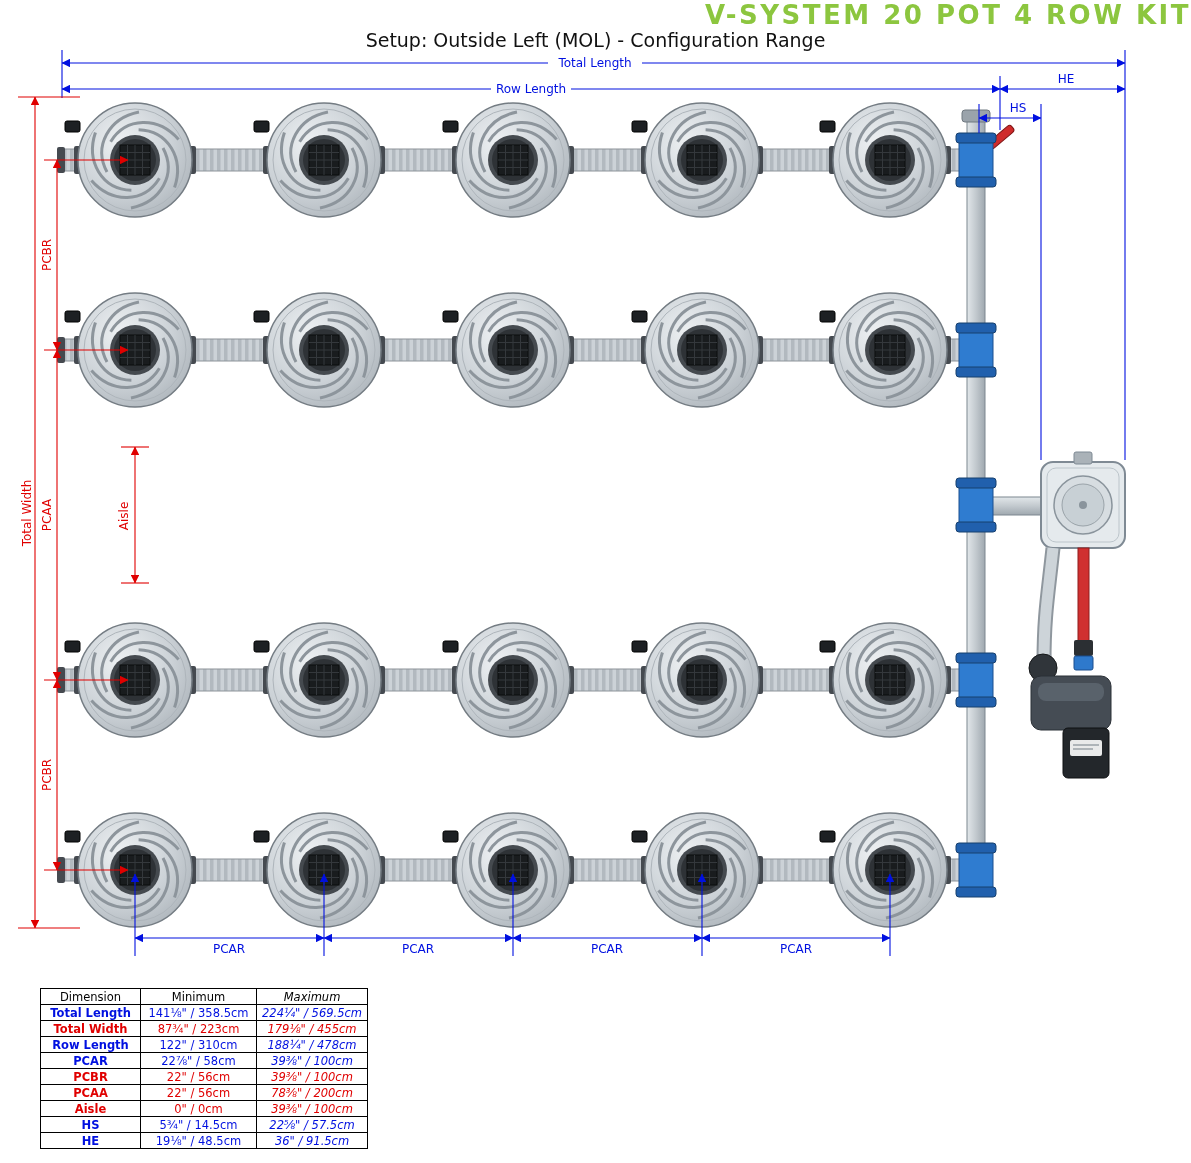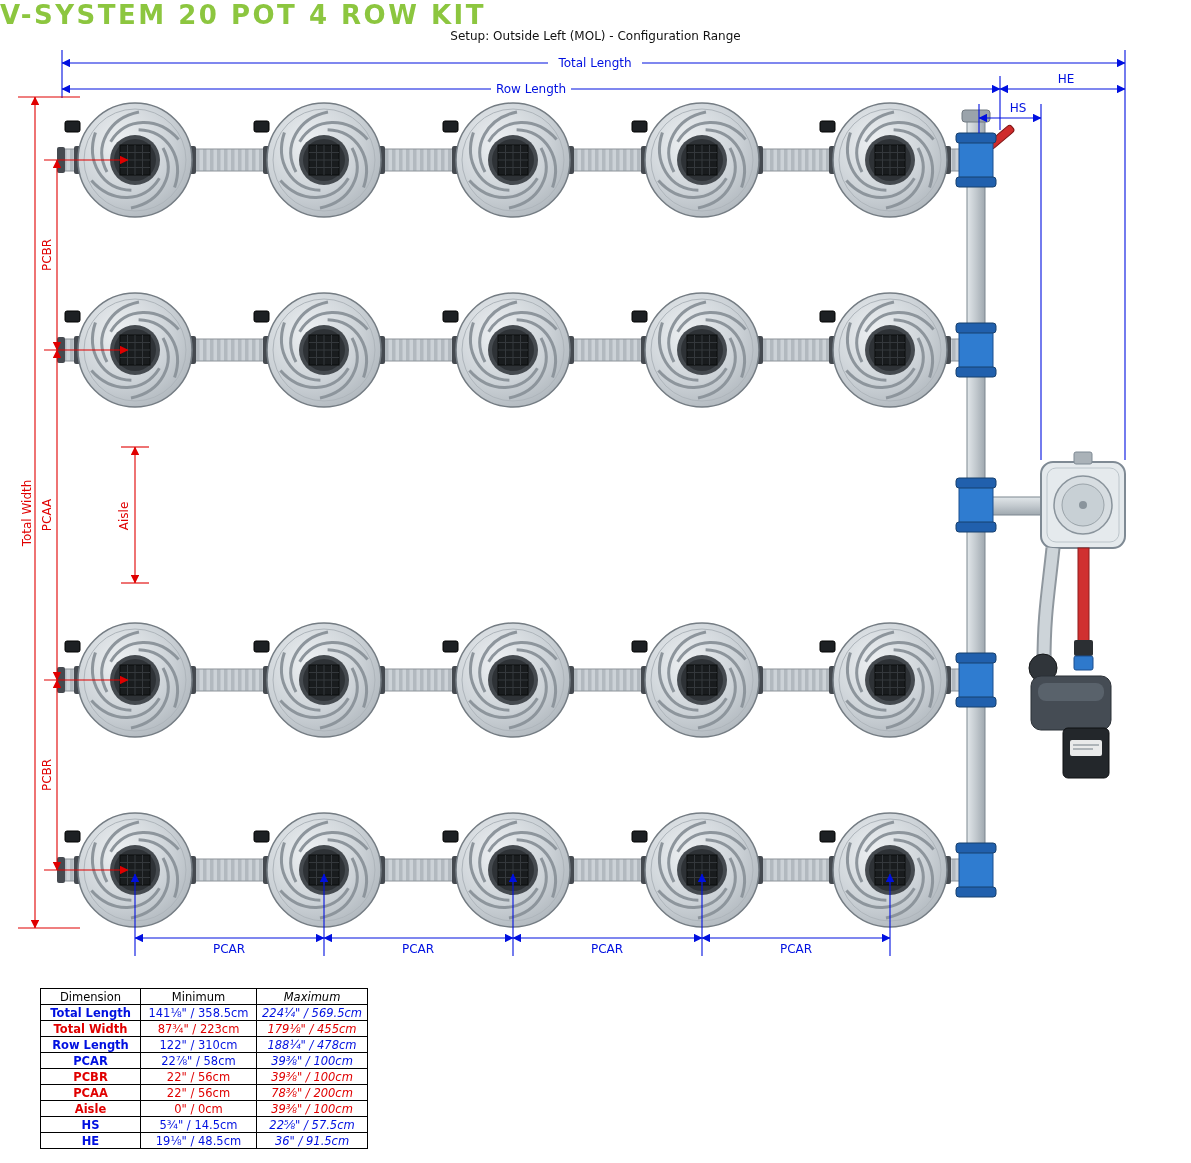--- a/index.html
+++ b/index.html
@@ -4,26 +4,26 @@
 <style>
   * { box-sizing: border-box; }
   html, body { margin: 0; padding: 0; }
   body {
     width: 1191px; height: 1163px; position: relative; overflow: hidden;
     background: #ffffff;
     font-family: "DejaVu Sans", "Liberation Sans", sans-serif;
   }
   .title {
     position: absolute; left: 0; top: 0; width: 100%;
-    text-align: left; font-size: 26px; font-weight: bold;
+    text-align: right; font-size: 26px; font-weight: bold;
     letter-spacing: 2.5px; color: var(--green, #8CC63F);
   }
   .subtitle {
     position: absolute; left: 0; top: 29px; width: 100%;
-    text-align: center; font-size: 12px; color: #111;
+    text-align: center; font-size: 19px; color: #111;
   }
   #diagram { position: absolute; left: 0; top: 0; }
   svg text { font-family: "DejaVu Sans", "Liberation Sans", sans-serif; font-size: 12px; }
   .tB { fill: var(--blue, #0010e0); }
   .tR { fill: var(--red, #e00000); }
   .dline  { stroke: var(--blue, #0010e0); stroke-width: 1.1; fill: none; }
   .dliner { stroke: var(--red, #e00000);  stroke-width: 1.1; fill: none; }
   .labelbg { fill: #ffffff; }
   #mB path { fill: var(--blue, #0010e0); }
   #mR path { fill: var(--red, #e00000); }

